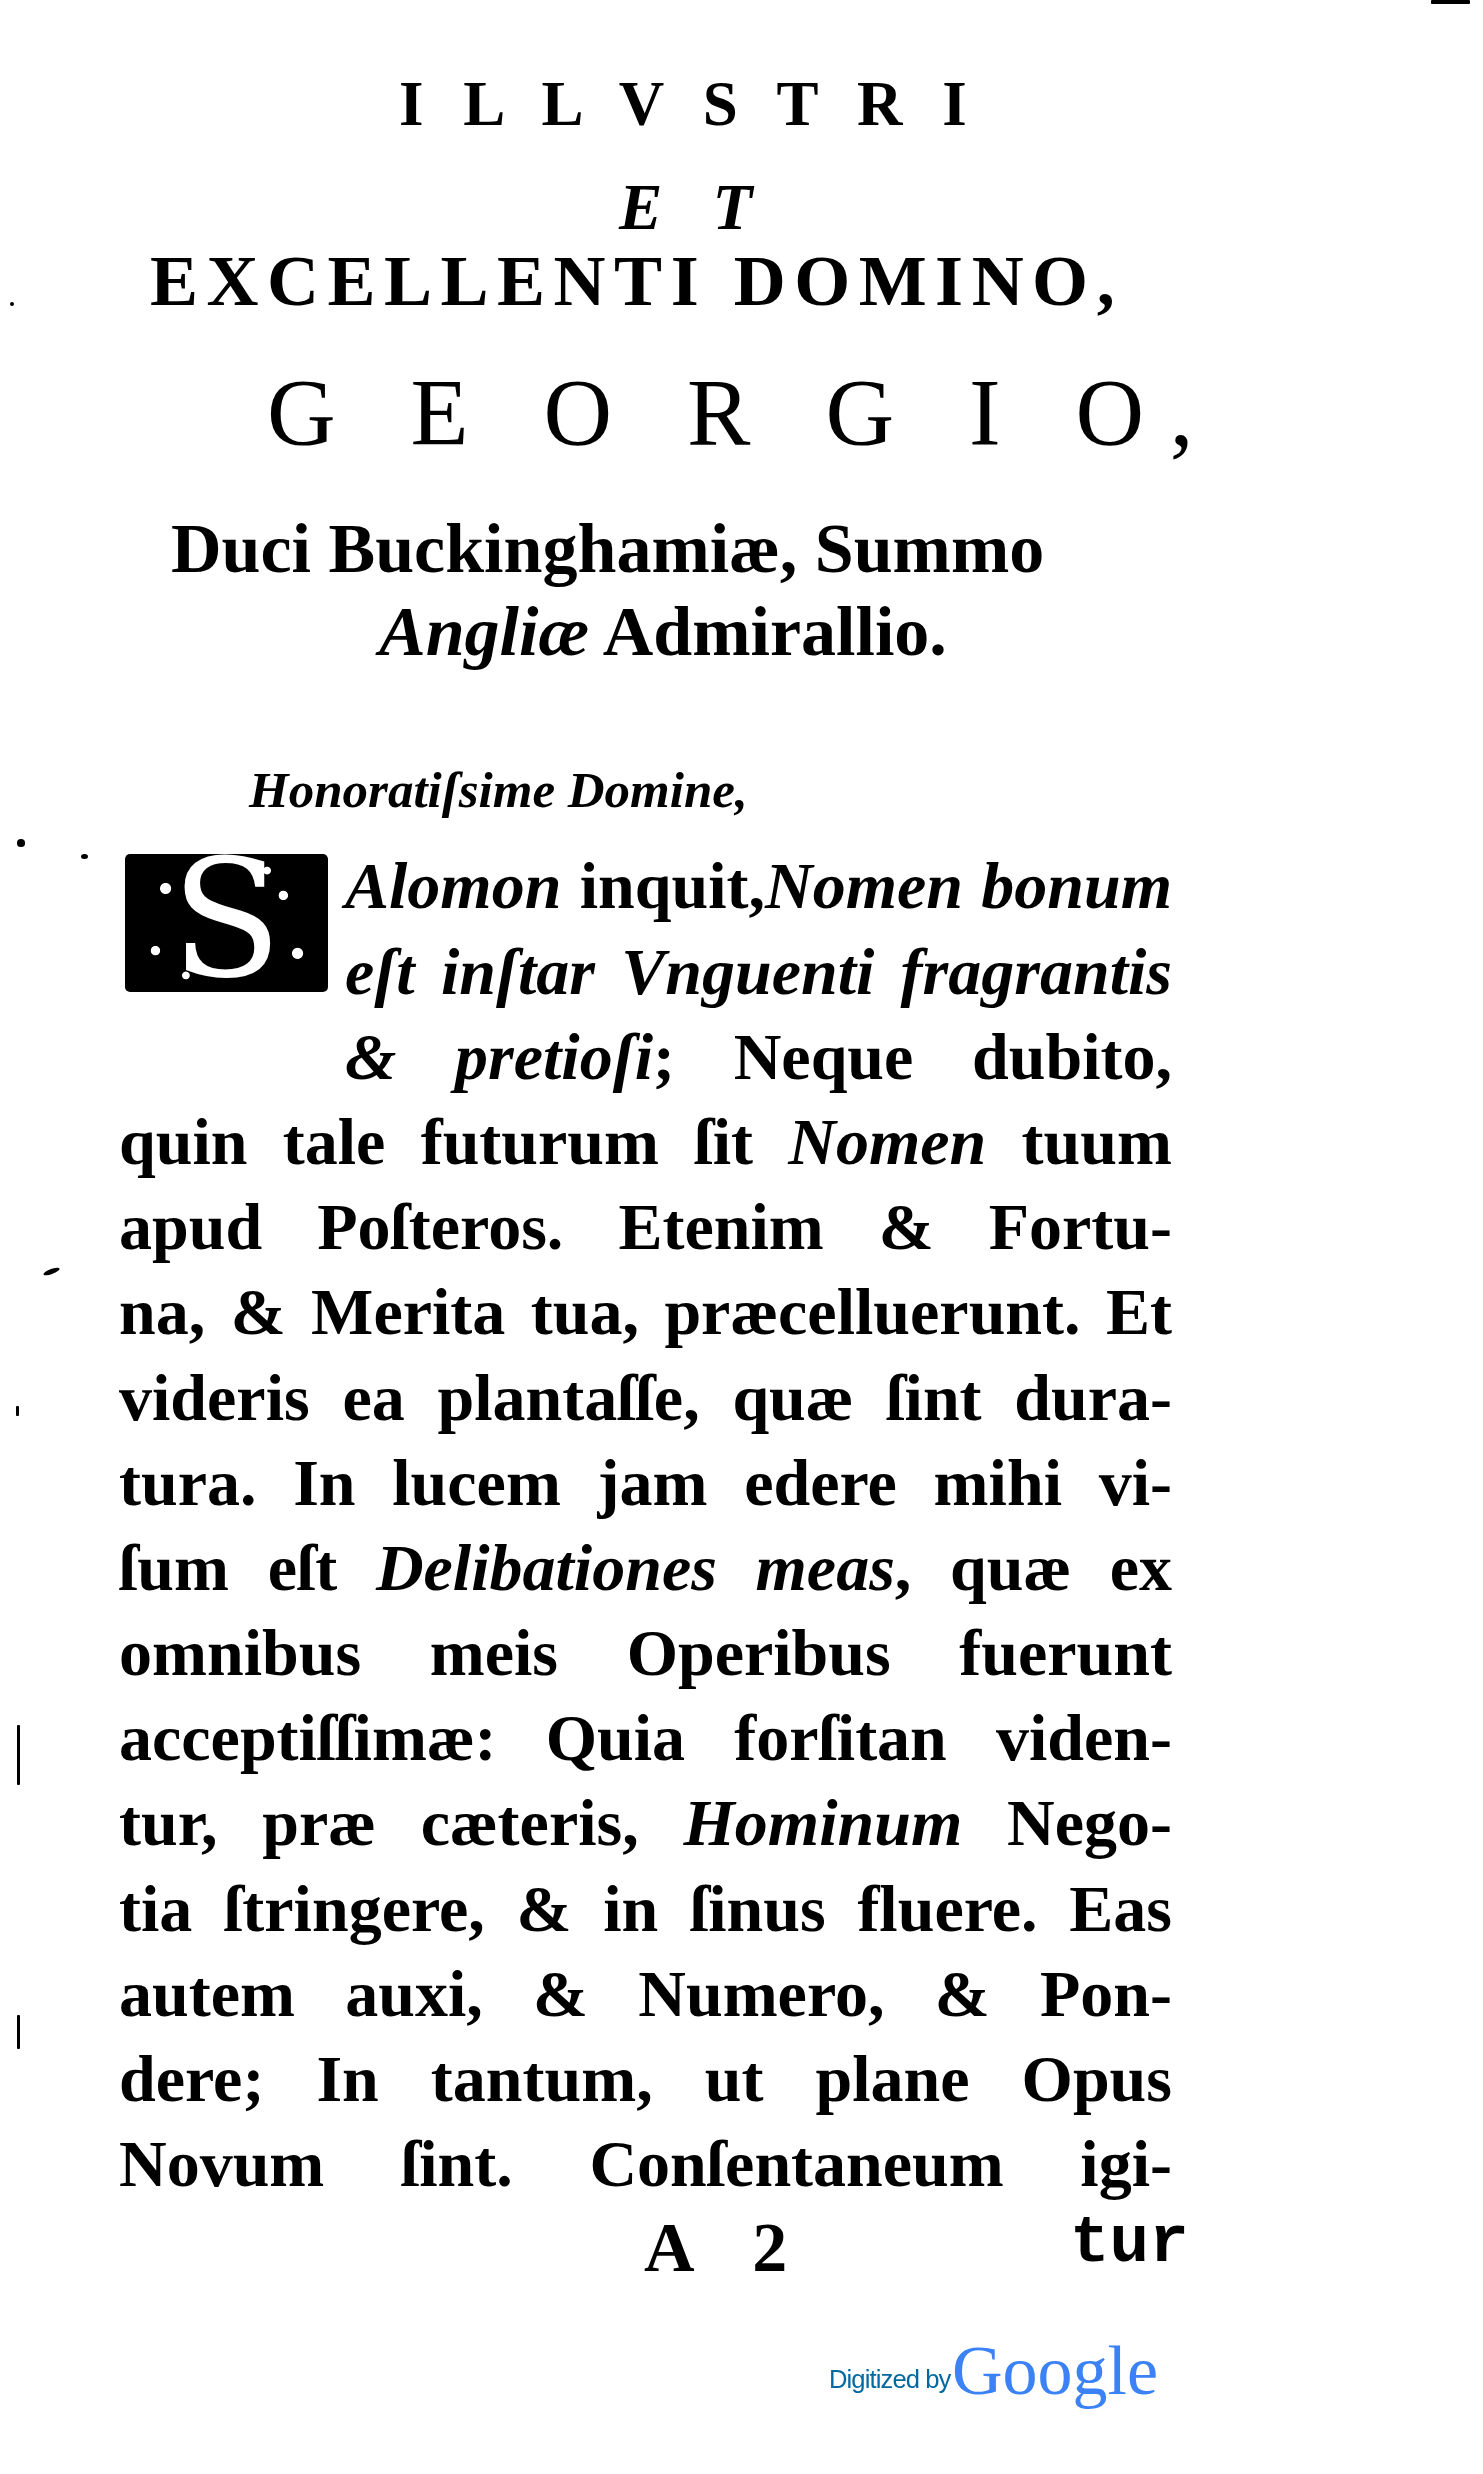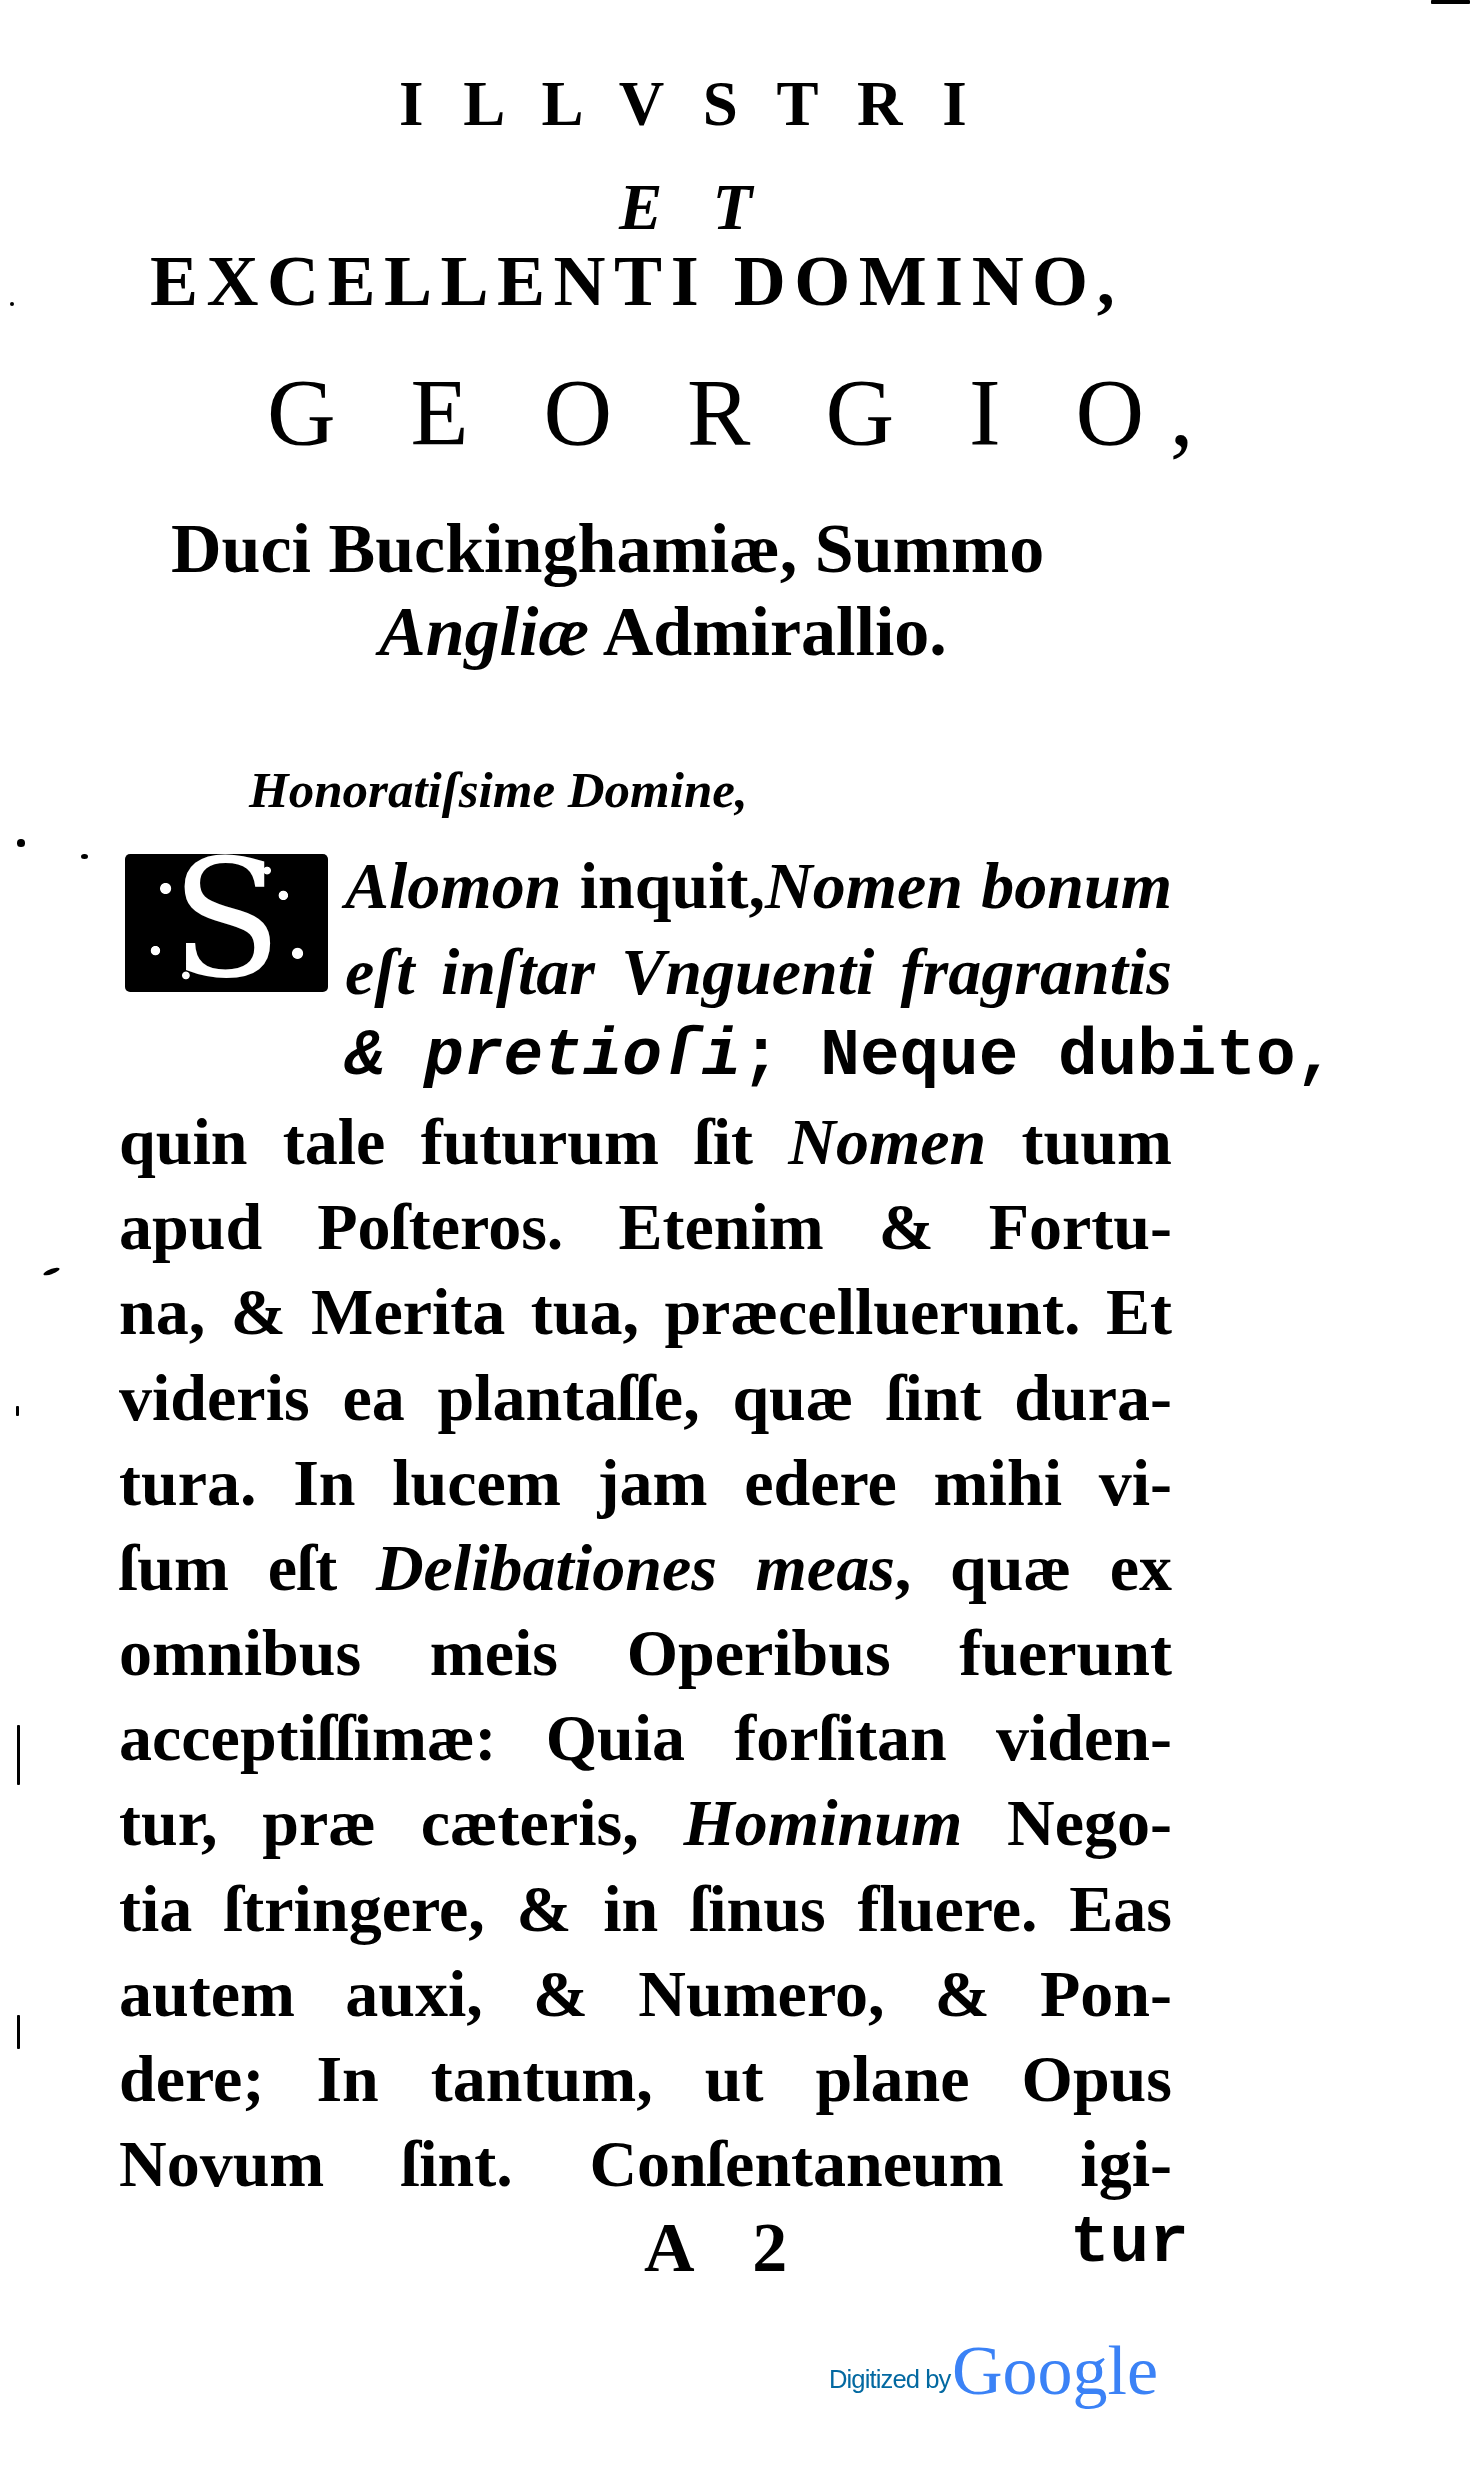--- a/index.html
+++ b/index.html
@@ -52,21 +52,21 @@
 <div class="abs it" style="left:249px; top:761px; font-family:'Liberation Serif',serif; font-weight:bold; font-size:51px;">Honoratiſsime Domine,</div>
 
 <div class="dropcap">
   <div class="orn"></div>
   <div class="letter">S</div>
 </div>
 
 <div id="body-text">
     <div class="line indent" style="top: 843px;"><span class="it">Alomon</span><span> inquit,</span><span class="it">Nomen bonum</span></div>
     <div class="line indent" style="top: 929px;"><span class="it">eſt inſtar Vnguenti fragrantis</span></div>
-    <div class="line indent" style="top: 1014px; font-family: Liberation Mono, monospace;"><span class="it">&amp; pretioſi</span><span>; Neque dubito,</span></div>
+    <div class="line indent" style="top: 1014px;"><span class="it">&amp; pretioſi</span><span>; Neque dubito,</span></div>
     <div class="line" style="top: 1099px;"><span>quin tale futurum ſit </span><span class="it">Nomen</span><span> tuum</span></div>
     <div class="line" style="top: 1184px;"><span>apud Poſteros. Etenim &amp; Fortu-</span></div>
     <div class="line" style="top: 1269px;"><span>na, &amp; Merita tua, præcelluerunt. Et</span></div>
     <div class="line" style="top: 1355px;"><span>videris ea plantaſſe, quæ ſint dura-</span></div>
     <div class="line" style="top: 1440px;"><span>tura. In lucem jam edere mihi vi-</span></div>
     <div class="line" style="top: 1525px;"><span>ſum eſt </span><span class="it">Delibationes meas</span><span>, quæ ex</span></div>
     <div class="line" style="top: 1610px;"><span>omnibus meis Operibus fuerunt</span></div>
     <div class="line" style="top: 1695px;"><span>acceptiſſimæ: Quia forſitan viden-</span></div>
     <div class="line" style="top: 1780px;"><span>tur, præ cæteris, </span><span class="it">Hominum</span><span> Nego-</span></div>
     <div class="line" style="top: 1866px;"><span>tia ſtringere, &amp; in ſinus fluere. Eas</span></div>

